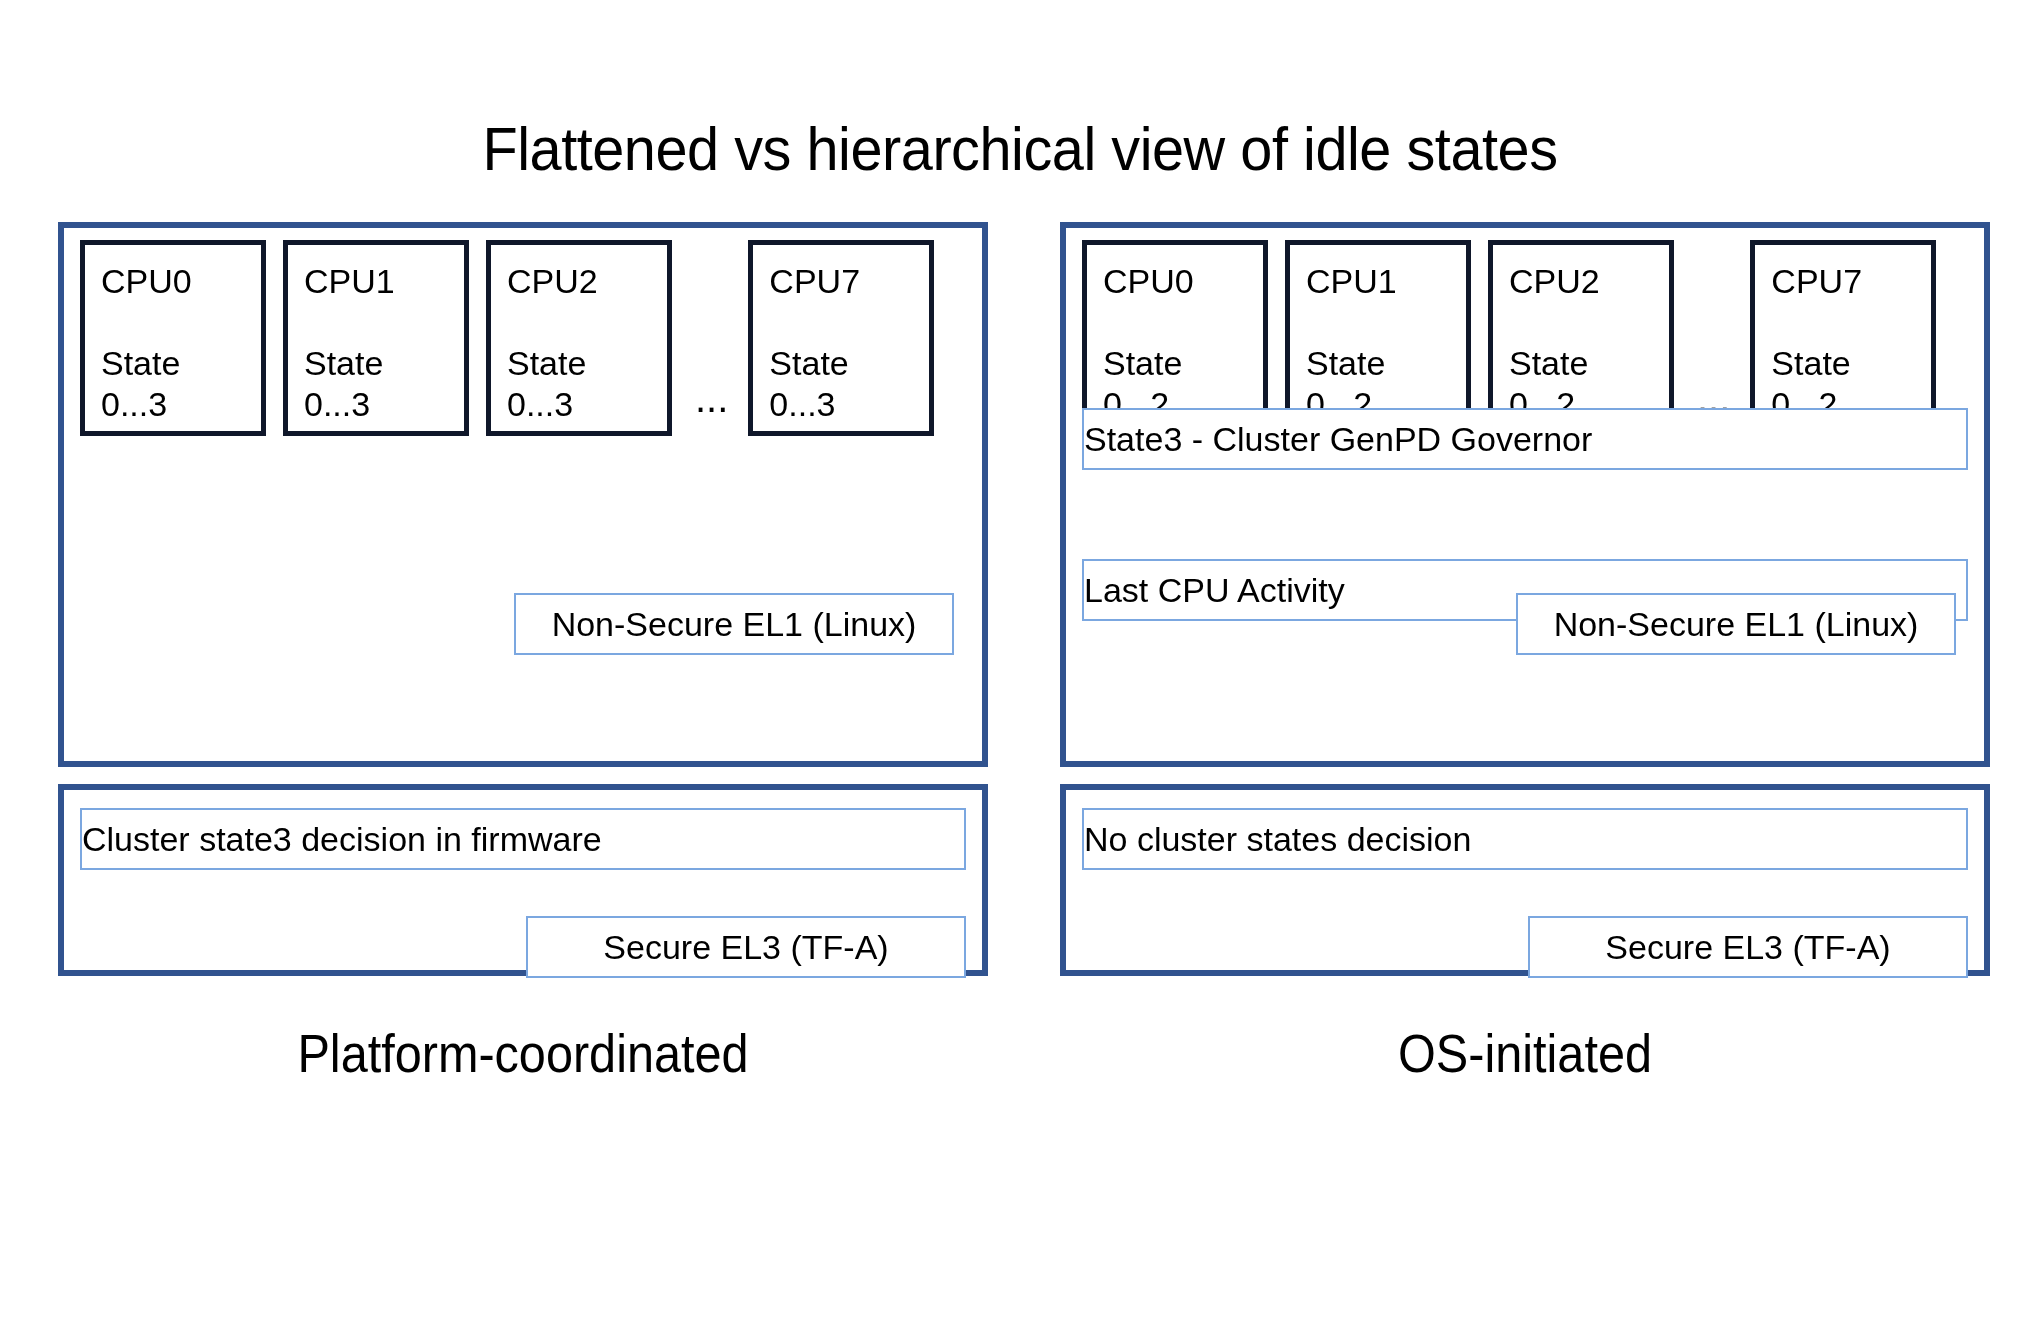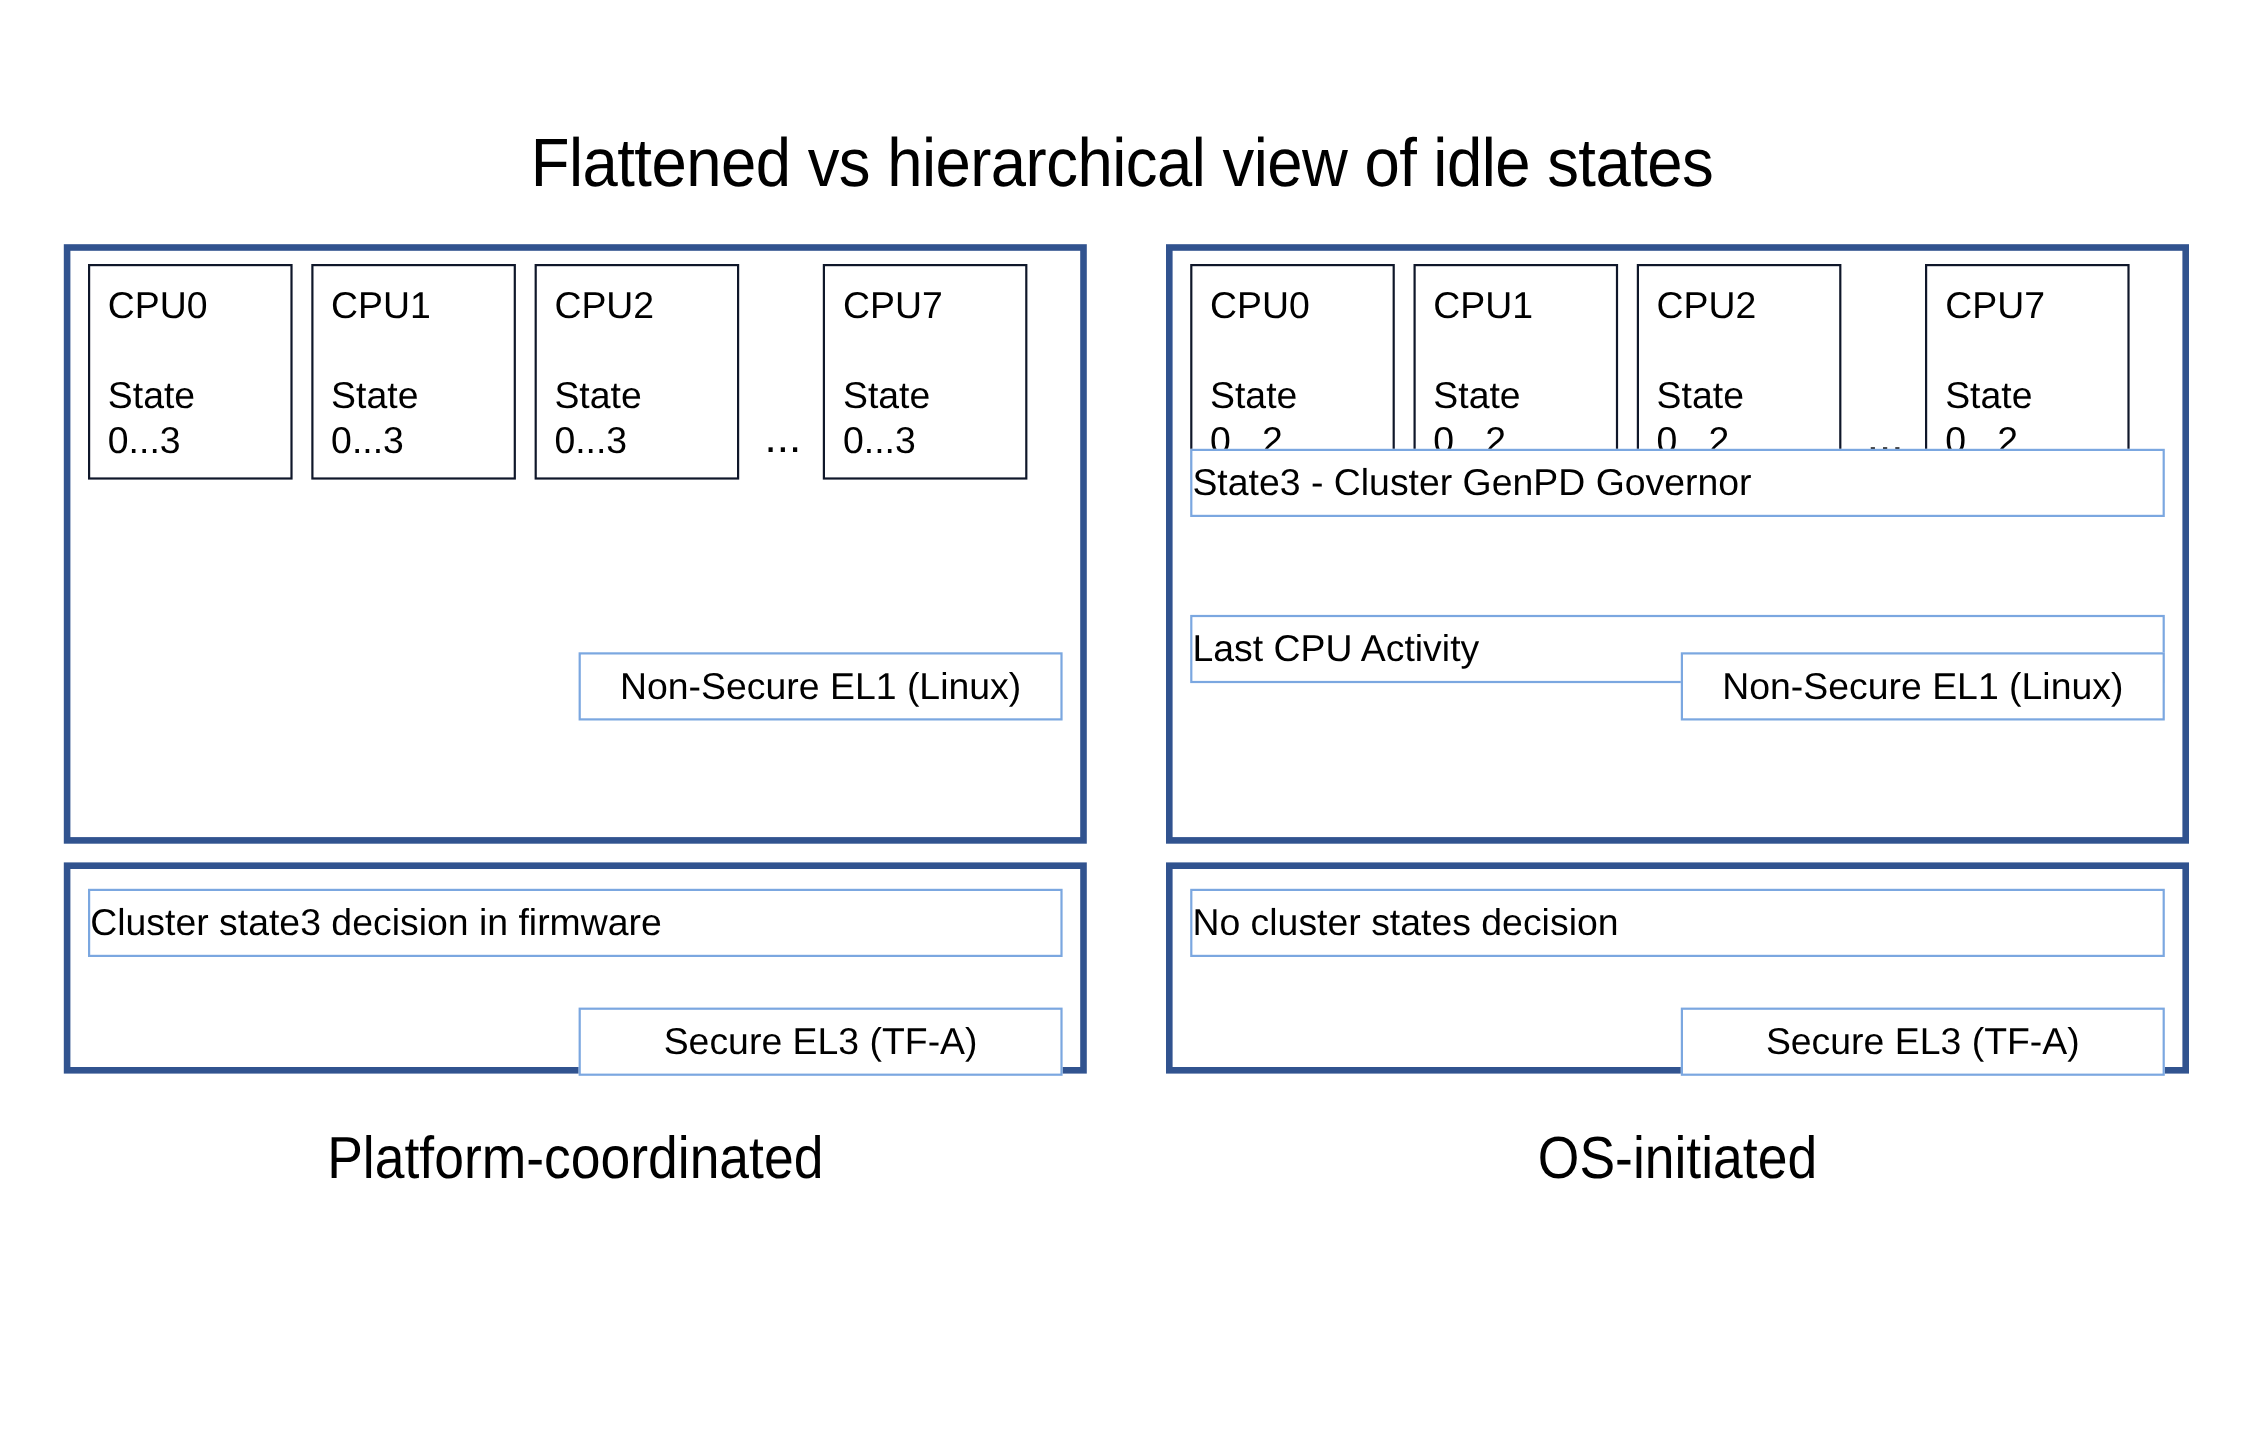--- a/index.html
+++ b/index.html
@@ -57,21 +57,21 @@
     position: absolute;
     top: 12px;
     left: 16px;
     right: 16px;
     height: 196px;
     display: flex;
     align-items: flex-start;
   }
   .cpu-box {
     box-sizing: border-box;
-    border: 2px solid #0f172a;
+    border: 5px solid #0f172a;
     background: #ffffff;
     width: 186px;
     height: 196px;
     padding: 16px 0 0 16px;
     margin-right: 17px;
   }
   .cpu-name {
     font-size: 34px;
     line-height: 40px;
     white-space: nowrap;
@@ -122,21 +122,21 @@
     box-sizing: border-box;
     border: 2px solid #7BA7E0;
     background: #ffffff;
     height: 62px;
     line-height: 58px;
     text-align: center;
     font-size: 34px;
     white-space: nowrap;
   }
   .el1-box {
-    right: 16px;
+    right: 28px;
     width: 440px;
     top: 365px;
   }
   .el3-box {
     right: 16px;
     width: 440px;
     top: 126px;
   }
 
   

